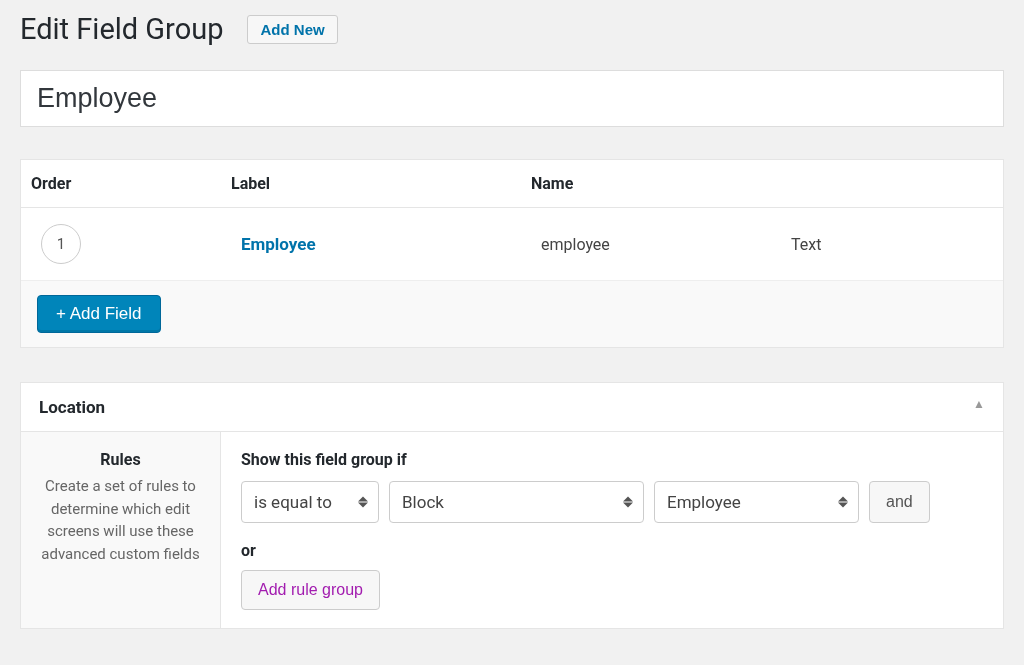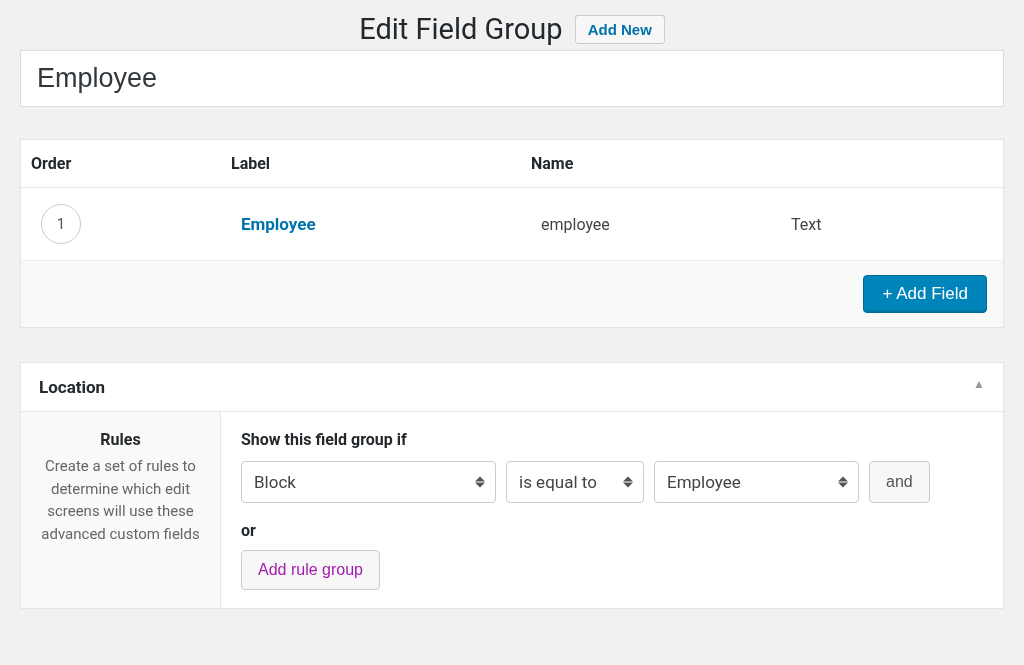--- a/index.html
+++ b/index.html
@@ -7,24 +7,23 @@
     font-family: -apple-system, BlinkMacSystemFont, "Segoe UI", Roboto, sans-serif;
     background: #f1f1f1;
     color: #23282d;
     width: 1024px;
     height: 665px;
     padding: 10px 20px;
   }
   .header-row {
     display: flex;
     align-items: center;
-    gap: 12px;
-    margin-bottom: 4px;
+    gap: 24px;
+    margin-bottom: 24px;
     padding-top: 2px;
-    justify-content: center;
   }
   .page-title {
     font-size: 29px;
     font-weight: 400;
     color: #23282d;
   }
   .btn-add-new {
     background: #f7f7f7;
     border: 1px solid #ccc;
     color: #0073aa;
@@ -92,21 +91,21 @@
     text-decoration: none;
   }
   .field-name, .field-type {
     font-size: 16px;
     color: #444;
   }
   .fields-footer {
     background: #f9f9f9;
     padding: 14px 16px;
     display: flex;
-    justify-content: flex-end;
+    justify-content: flex-start;
   }
   .btn-add-field {
     background: #0085ba;
     border: 1px solid #006799;
     color: #fff;
     font-size: 17px;
     padding: 8px 18px;
     border-radius: 4px;
     cursor: pointer;
     box-shadow: inset 0 -2px 0 rgba(0,0,0,0.1);
@@ -264,29 +263,29 @@
     <span class="toggle-icon">▲</span>
   </div>
   <div class="location-body">
     <div class="rules-sidebar">
       <div class="rules-heading">Rules</div>
       <div class="rules-desc">Create a set of rules to determine which edit screens will use these advanced custom fields</div>
     </div>
     <div class="rules-content">
       <span class="show-if-label">Show this field group if</span>
       <div class="rule-row">
-        <div class="select-wrap w1">
-          <span>Block</span>
+        <div class="select-wrap w2">
+          <span>is equal to</span>
           <span class="select-caret">
               <span class="caret-up"></span>
               <span class="caret-down"></span>
             </span>
         </div>
-        <div class="select-wrap w2">
-          <span>is equal to</span>
+        <div class="select-wrap w1">
+          <span>Block</span>
           <span class="select-caret">
               <span class="caret-up"></span>
               <span class="caret-down"></span>
             </span>
         </div>
         <div class="select-wrap w3">
           <span>Employee</span>
           <span class="select-caret">
               <span class="caret-up"></span>
               <span class="caret-down"></span>

